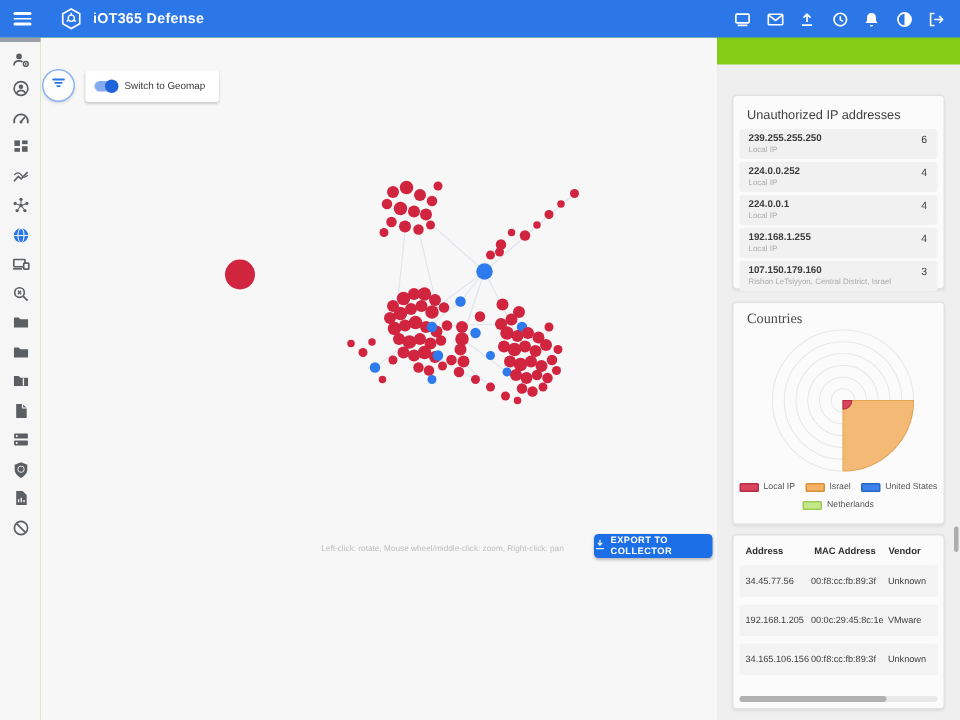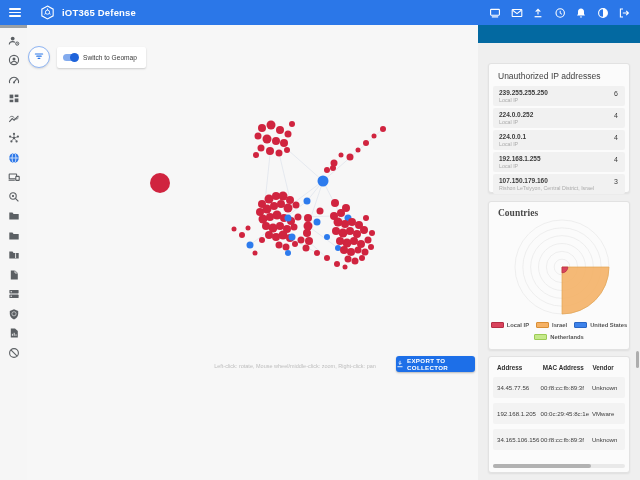--- a/index.html
+++ b/index.html
@@ -1,17 +1,17 @@
 <!DOCTYPE html>
 <html><head>
 <meta charset="utf-8">
 <style>
   html,body{margin:0;padding:0;}
   body{width:640px;height:480px;font-family:"Liberation Sans",sans-serif;background:#f7f7f7;overflow:hidden;}
-  .app{position:relative;width:640px;height:480px;overflow:hidden;background:#0369a1;}
+  .app{position:relative;width:640px;height:480px;overflow:hidden;background:#84cc16;}
 
   
   .header{position:absolute;top:0;left:0;right:0;height:25px;background:#2b77e8;display:flex;align-items:center;color:#fff;z-index:40;}
   .ham{margin-left:9px;width:12px;display:flex;flex-direction:column;gap:2px;cursor:pointer;}
   .ham i{display:block;height:1.4px;background:#fff;border-radius:1px;}
   .logo{margin-left:19px;display:flex;align-items:center;}
   .brand{margin-left:7px;font-size:9.5px;font-weight:bold;letter-spacing:.2px;}
   .page-title{margin-left:45px;font-size:10.5px;font-weight:400;}
   .hicons{margin-left:auto;margin-right:10px;display:flex;gap:9.5px;align-items:center;}
   .hic{width:12px;height:12px;display:flex;align-items:center;justify-content:center;cursor:pointer;}
@@ -31,21 +31,21 @@
   .toggle .knob{position:absolute;right:-1px;top:-1.6px;width:9.5px;height:9.5px;border-radius:50%;background:#1e63da;}
   .geolabel{margin-left:5px;font-size:6.6px;color:#3a3a3a;}
 
   .hint{position:absolute;left:168px;top:338px;width:200px;text-align:center;font-size:5.5px;color:#bdbdbd;z-index:5;}
   .export{position:absolute;left:369px;top:331px;width:79px;height:16px;background:#1d6fe8;border-radius:3px;display:flex;align-items:center;justify-content:center;gap:3px;color:#fff;font-size:6.2px;font-weight:bold;letter-spacing:.3px;box-shadow:0 1px 2px rgba(0,0,0,.25);cursor:pointer;z-index:20;}
 
   
   .panel{position:absolute;top:43px;right:0;width:162px;bottom:0;background:#efefef;z-index:25;}
   .card{position:absolute;left:10px;width:142px;background:#fbfbfb;border:1px solid #e2e2e2;border-radius:3px;box-sizing:border-box;box-shadow:0 1px 2px rgba(0,0,0,.07);}
   .card-ip{top:20px;height:130px;}
-  .card-countries{top:158px;height:149px;font-weight:bold;}
+  .card-countries{top:158px;height:149px;}
   .card-table{top:313px;height:117px;}
 
   .card-title{padding:7px 9px 4px;font-size:8.5px;color:#3f3f3f;}
   .serif-title{font-family:"Liberation Serif",serif;font-size:9.5px;color:#4a4a4a;padding:6px 9px 2px;}
 
   .ip-list{padding:1px 4px;}
   .ip-row{position:relative;background:#f1f1f1;border-radius:2px;margin-bottom:2px;padding:2.5px 6px;height:15px;cursor:pointer;}
   .ip-addr{display:block;font-size:6.5px;font-weight:bold;color:#3b3b3b;}
   .ip-loc{display:block;font-size:5.3px;color:#ababab;margin-top:1.5px;white-space:nowrap;overflow:hidden;}
   .ip-count{position:absolute;right:7px;top:4px;font-size:7px;color:#3b3b3b;}

